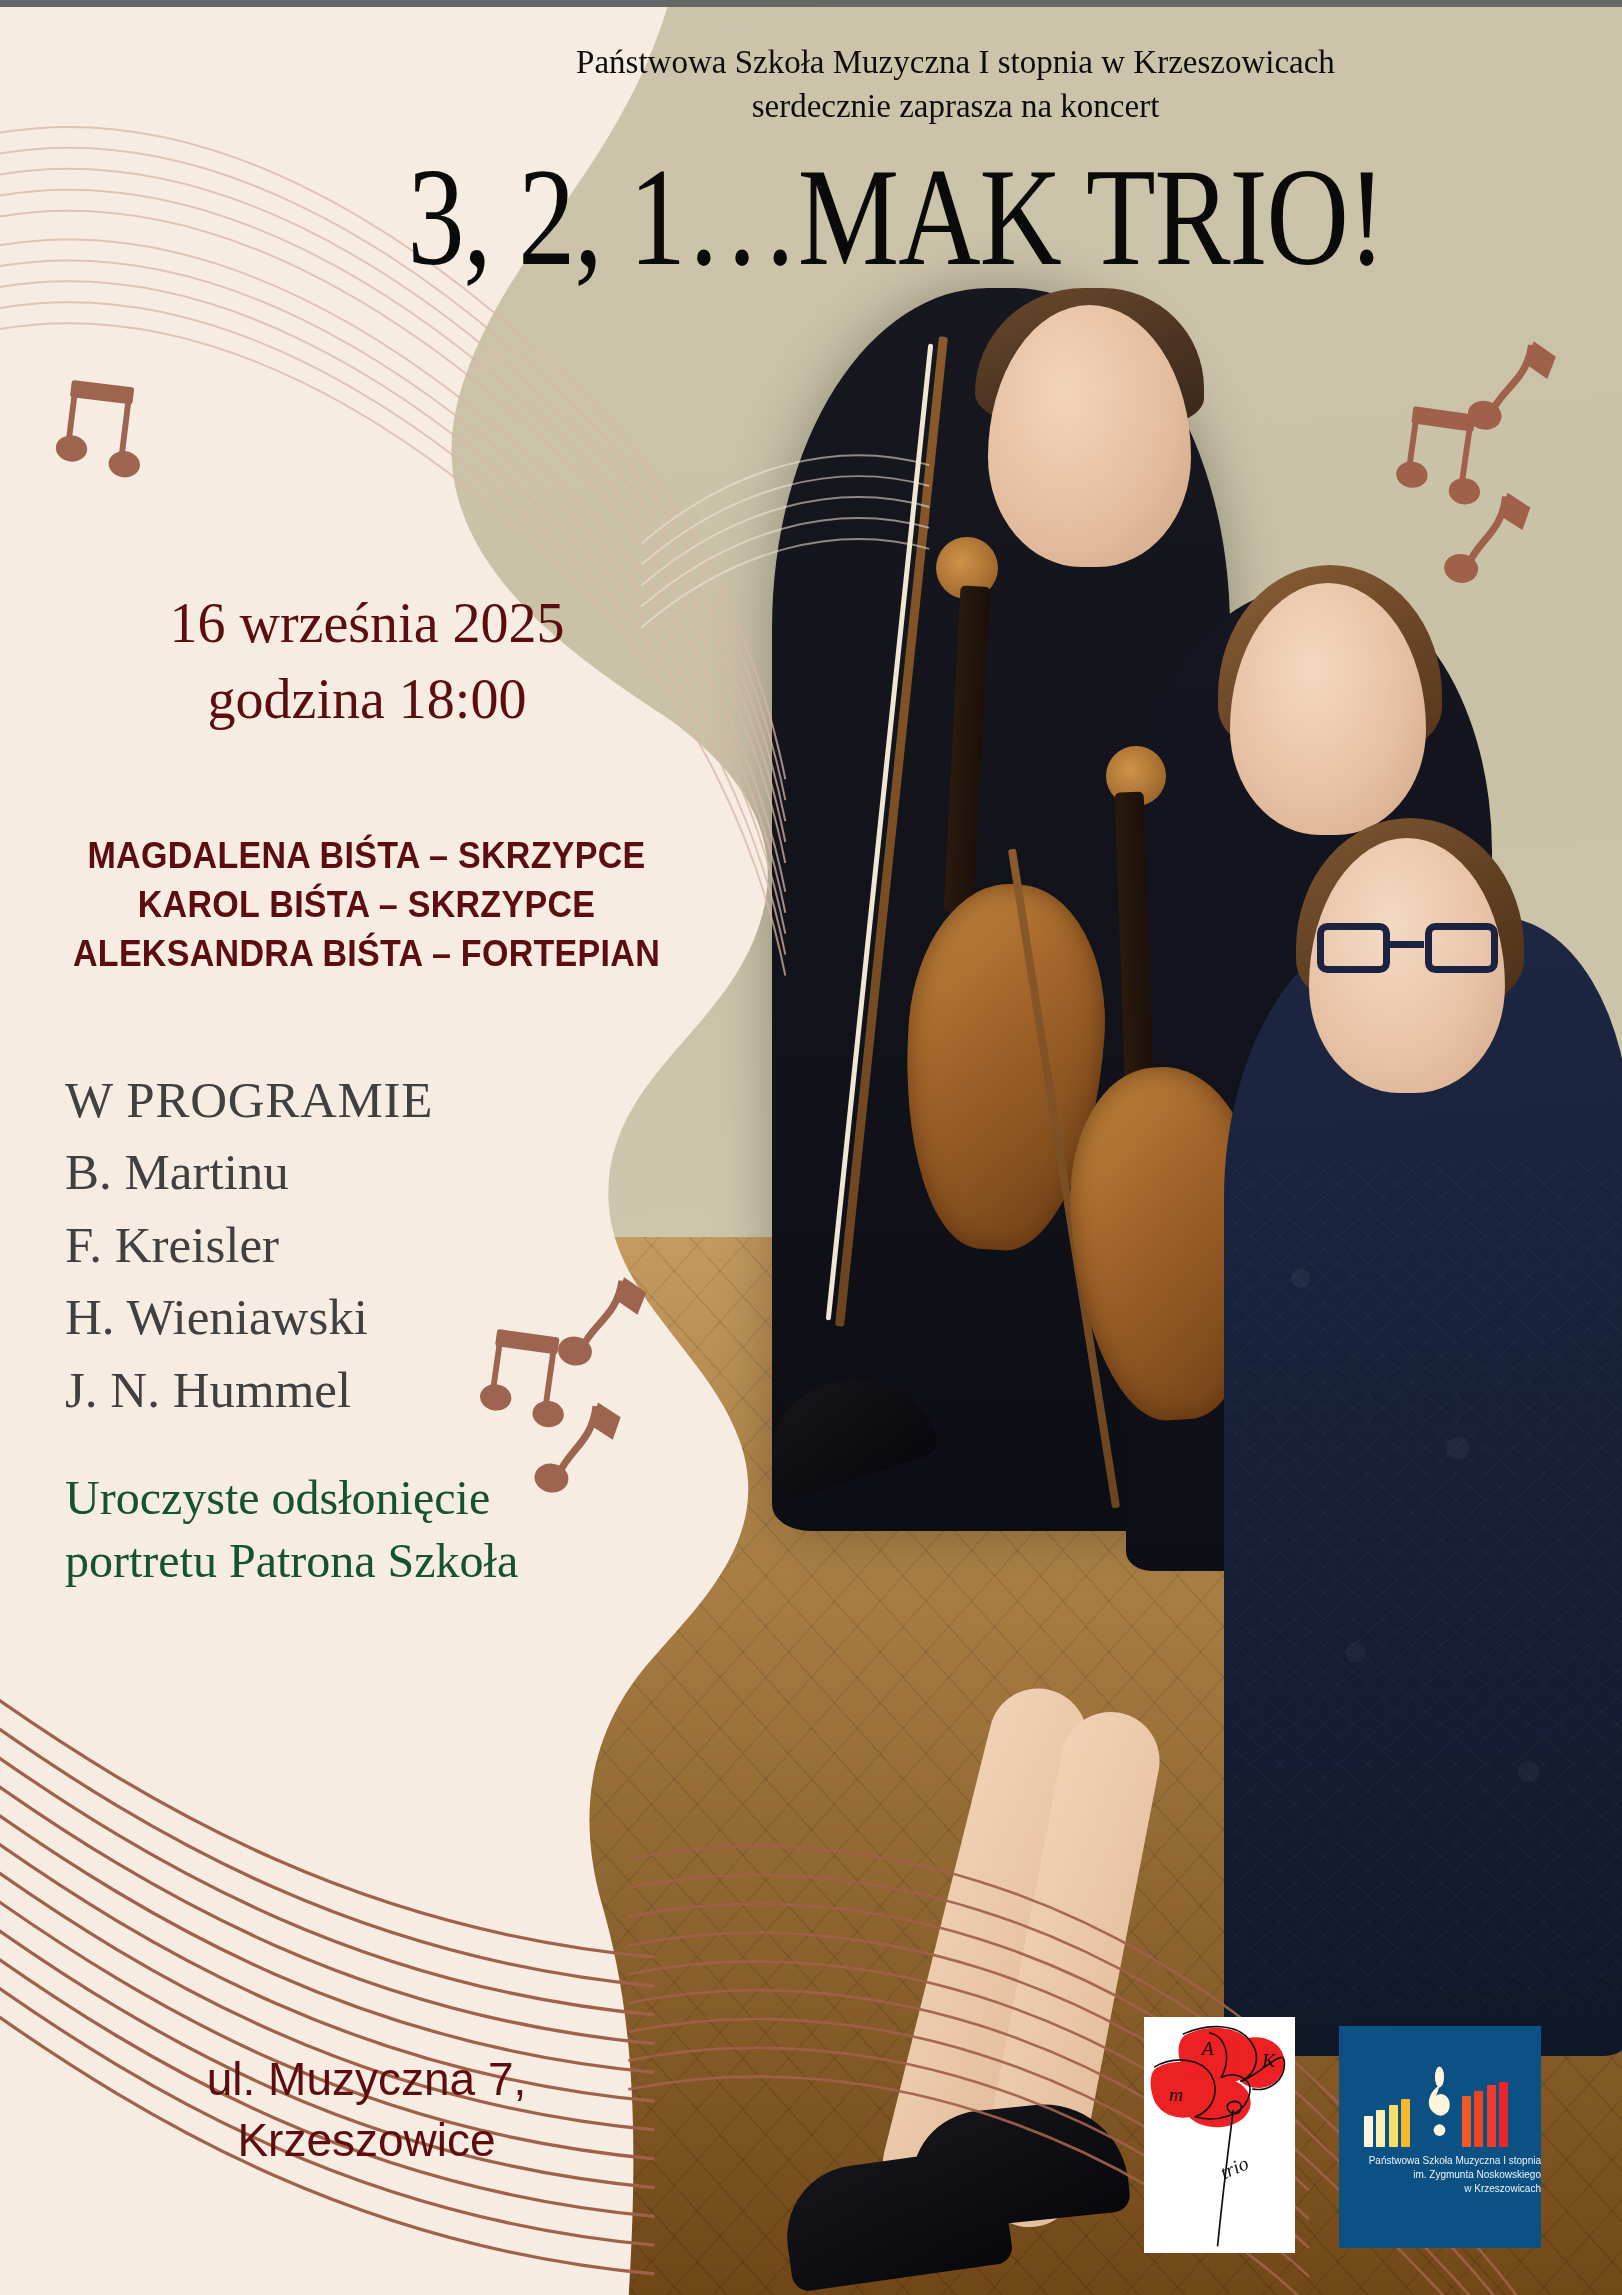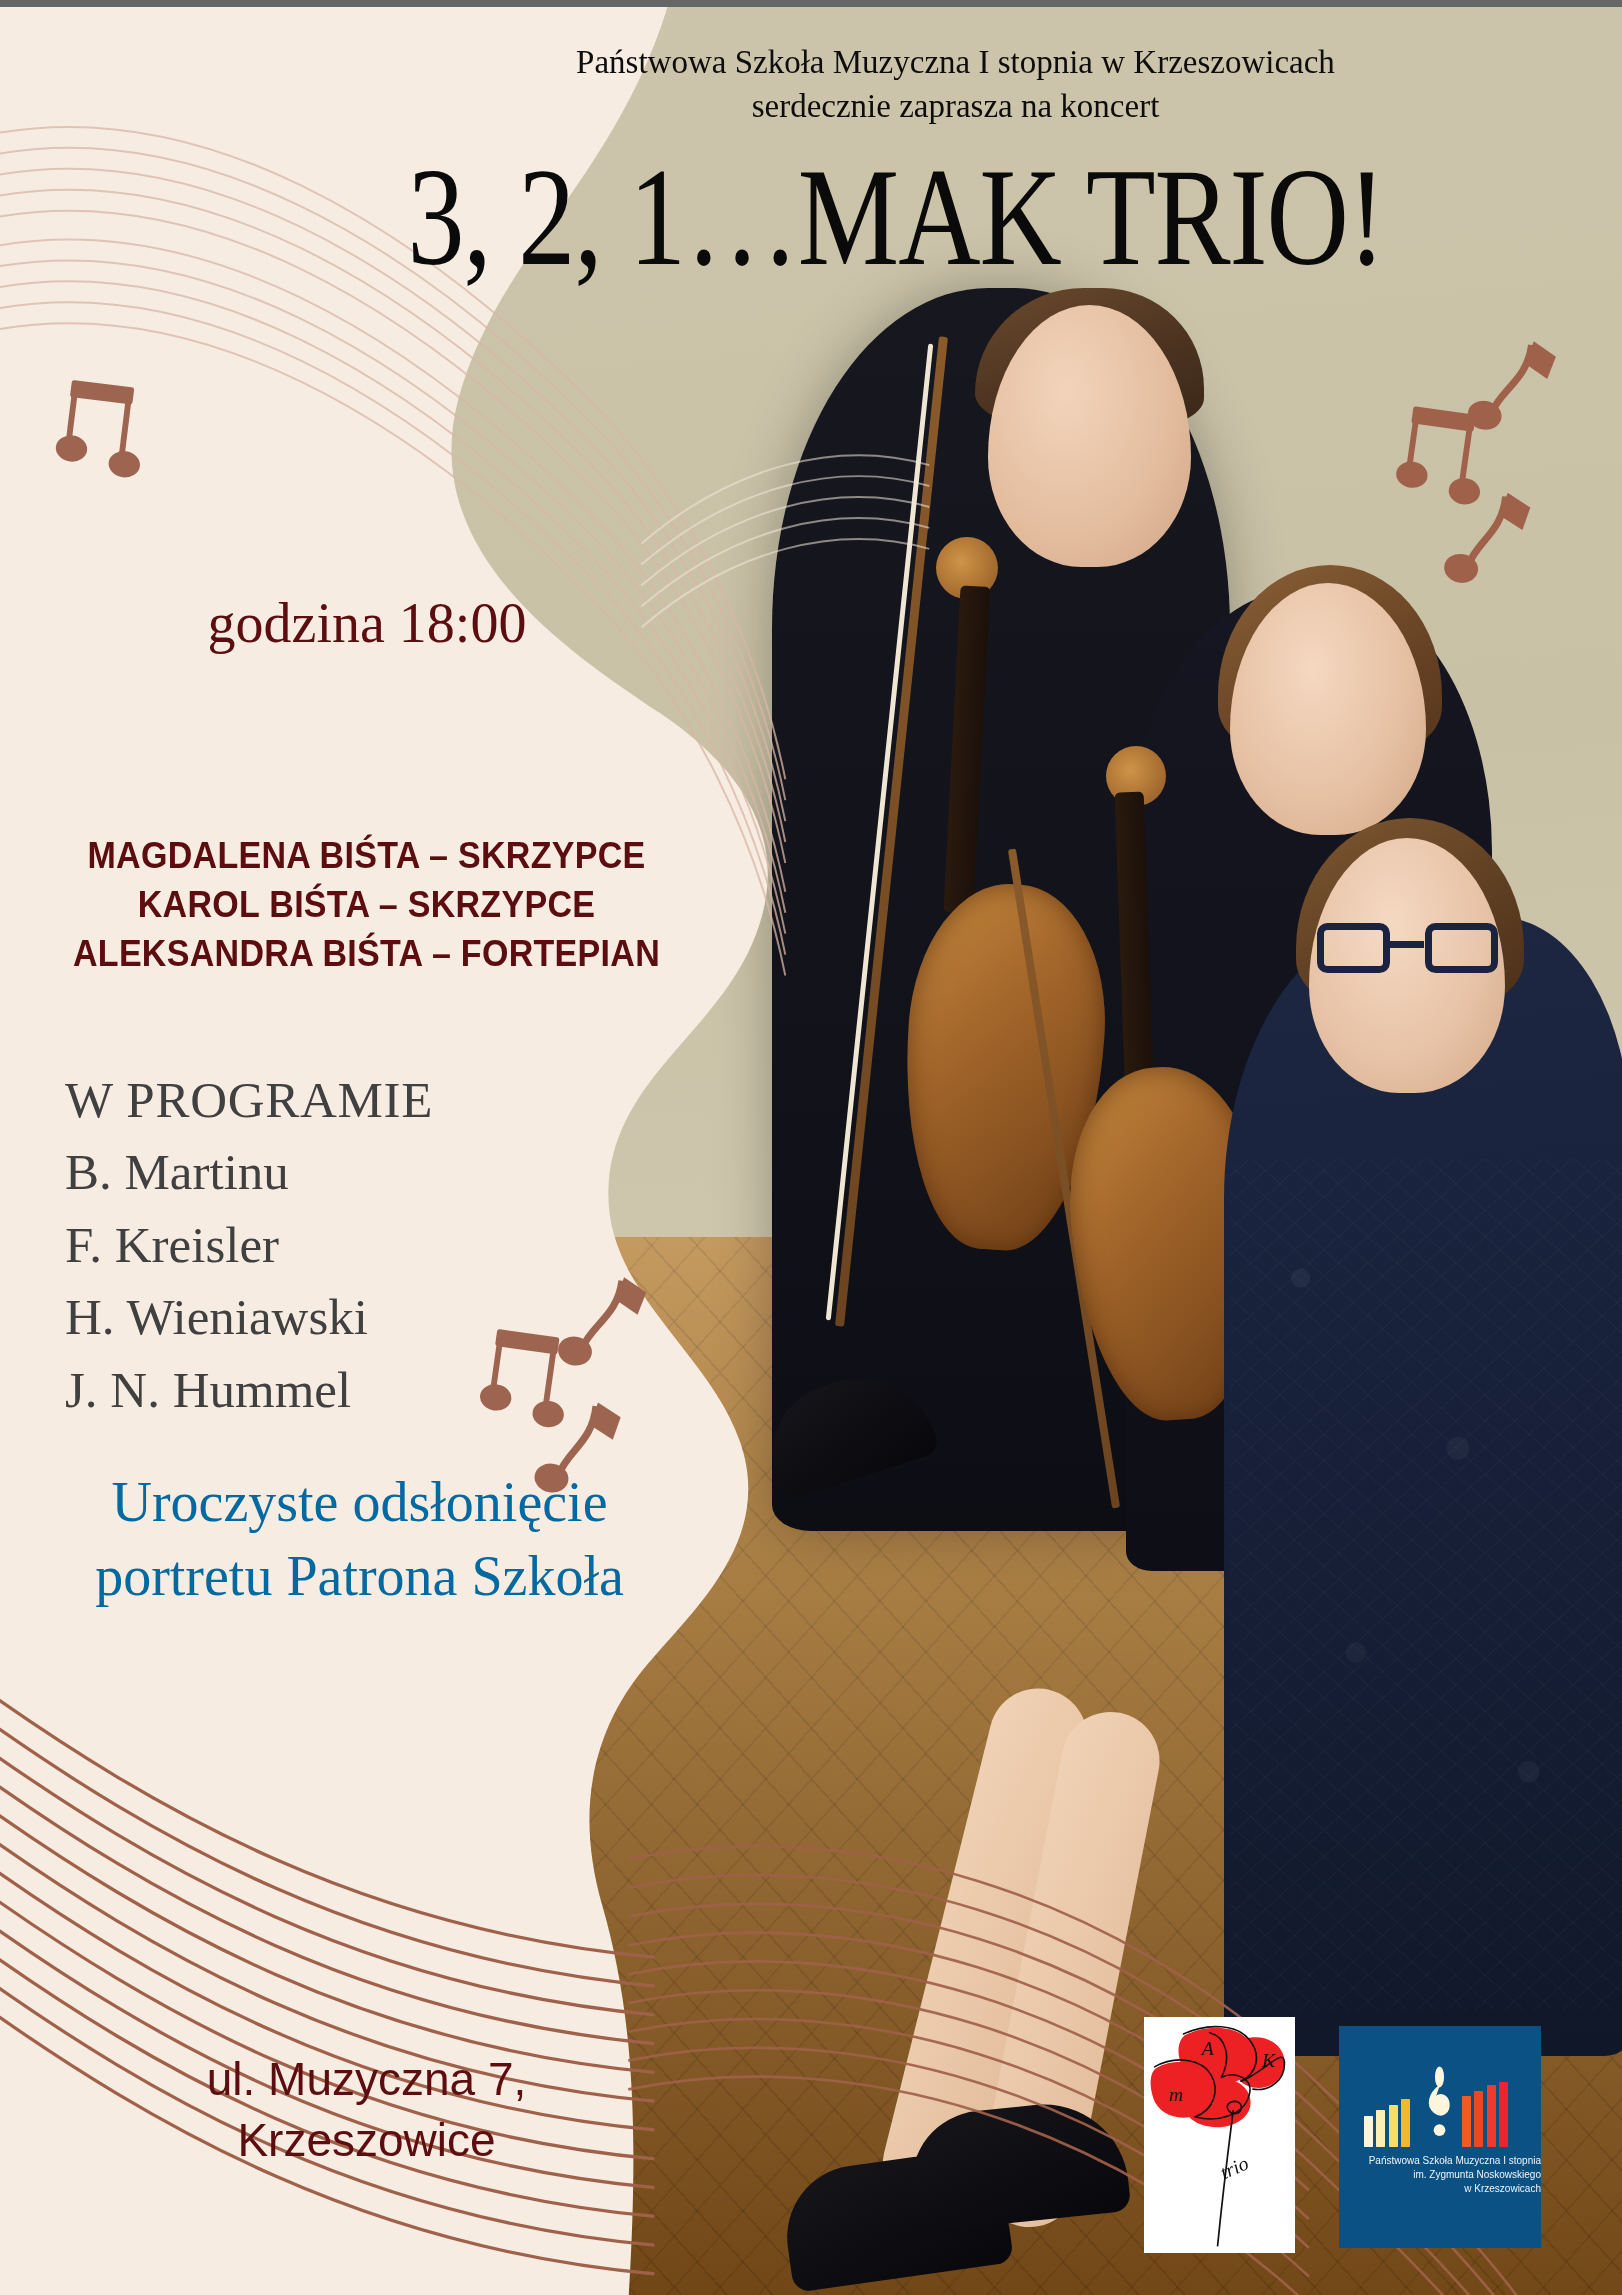--- a/index.html
+++ b/index.html
@@ -166,23 +166,23 @@
   .program{
     position:absolute;left:65px;top:1057px;width:563px;
     color:#404040;
     font-size:51px;line-height:1.42;
     text-align:left;
   }
   .program .head-line{letter-spacing:0.7px;}
 
   .unveil{
     position:absolute;left:65px;top:1459px;width:589px;
-    color:#0369a1;
-    font-size:56px;line-height:1.32;
-    text-align:center;
+    color:#14532d;
+    font-size:48px;line-height:1.32;
+    text-align:left;
   }
 
   .venue{
     position:absolute;left:118px;top:2042px;width:497px;
     text-align:center;color:#5c0d10;
     font-family:"Liberation Sans", sans-serif;
     font-size:46px;line-height:1.32;
   }
   .venue .v-name{font-weight:bold;font-size:47px;}
 
@@ -364,20 +364,21 @@
   </svg>
 
   <div class="header-block">
     <div>Państwowa Szkoła Muzyczna I stopnia w Krzeszowicach</div>
     <div>serdecznie zaprasza na koncert</div>
   </div>
 
   <div class="title">3, 2, 1…MAK TRIO!</div>
 
   <div class="date-block">
+    <div>16 września 2025</div>
     <div>godzina 18:00</div>
   </div>
 
   <div class="performers">
     <div>MAGDALENA BIŚTA – SKRZYPCE</div>
     <div>KAROL BIŚTA – SKRZYPCE</div>
     <div>ALEKSANDRA BIŚTA – FORTEPIAN</div>
   </div>
 
   <div class="program">

